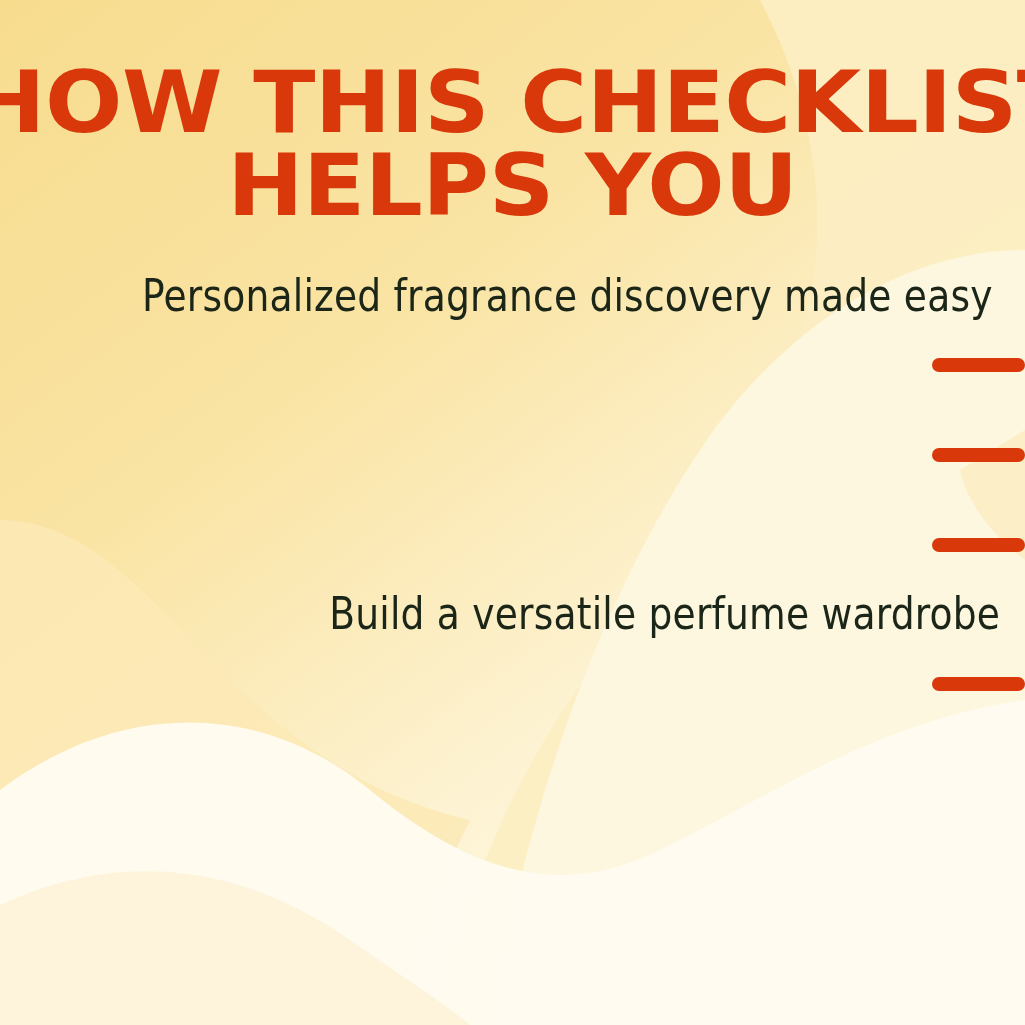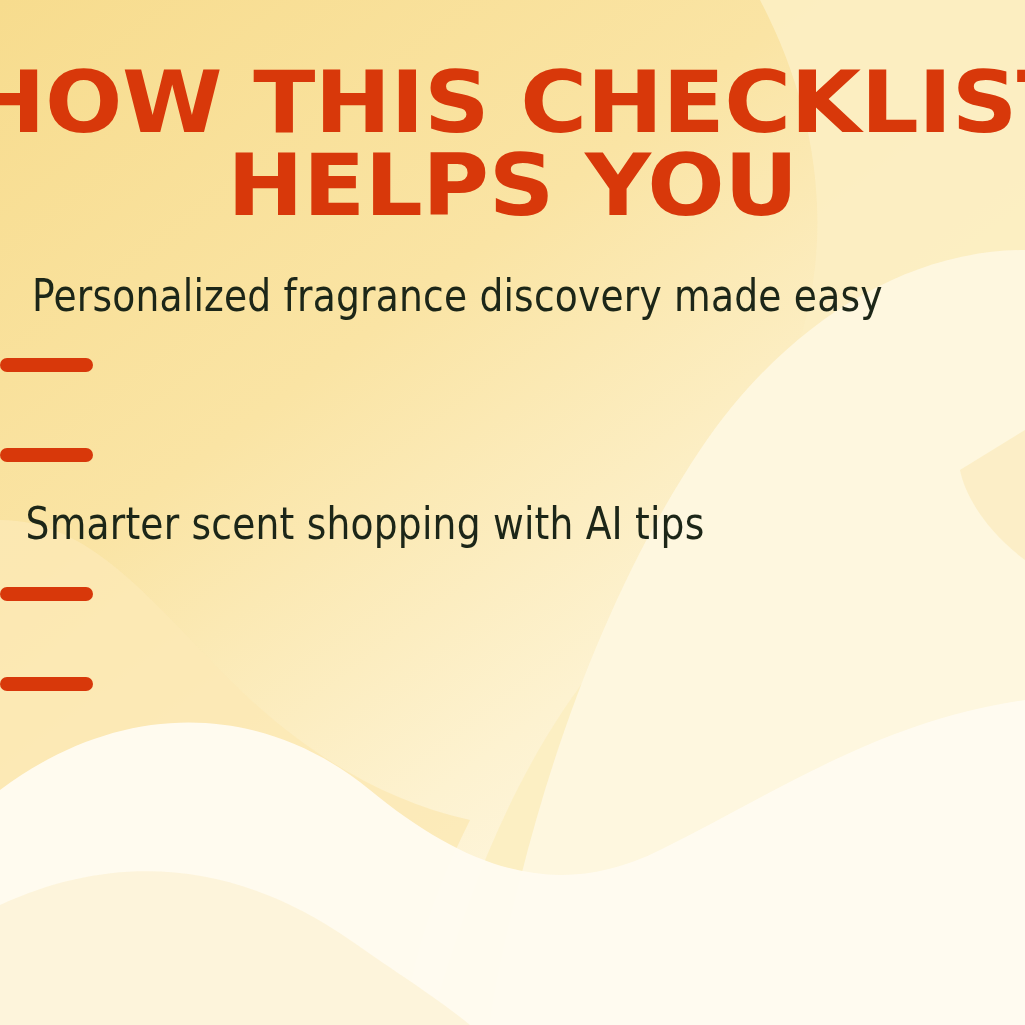--- a/index.html
+++ b/index.html
@@ -70,21 +70,21 @@
     width: 100%;
     margin-top: 46px;
     display: flex;
     flex-direction: column;
     align-items: center;
   }
   .benefit-item {
     width: 100%;
     display: flex;
     flex-direction: column;
-    align-items: flex-start;
+    align-items: flex-end;
   }
   .benefit-text {
     display: block;
     text-align: center;
     color: #1C2618;
     font-family: "DejaVu Sans Condensed", "Liberation Sans Narrow", "Liberation Sans", sans-serif;
     font-weight: 400;
     font-size: 45px;
     line-height: 1.08;
     letter-spacing: 0.2px;
@@ -169,28 +169,28 @@
 
       <li class="benefit-item">
         <span class="divider" style="background: rgb(216, 56, 10); width: 93px; height: 14px; border-radius: 7px;"></span>
       </li>
 
 
       <li class="benefit-item">
         <span class="divider" style="background: rgb(216, 56, 10); width: 93px; height: 14px; border-radius: 7px;"></span>
       </li>
 
-      <li class="benefit-item">
-        <span class="benefit-text" style="color: rgb(28, 38, 24);">Smarter scent shopping with AI tips</span>
-      </li>
 
       <li class="benefit-item">
         <span class="divider" style="background: rgb(216, 56, 10); width: 93px; height: 14px; border-radius: 7px;"></span>
       </li>
 
+      <li class="benefit-item">
+        <span class="benefit-text" style="color: rgb(28, 38, 24);">Build a versatile perfume wardrobe</span>
+      </li>
 
       <li class="benefit-item">
         <span class="divider" style="background: rgb(216, 56, 10); width: 93px; height: 14px; border-radius: 7px;"></span>
       </li>
 
 
     </ul>
   </div>
 </div>
 

